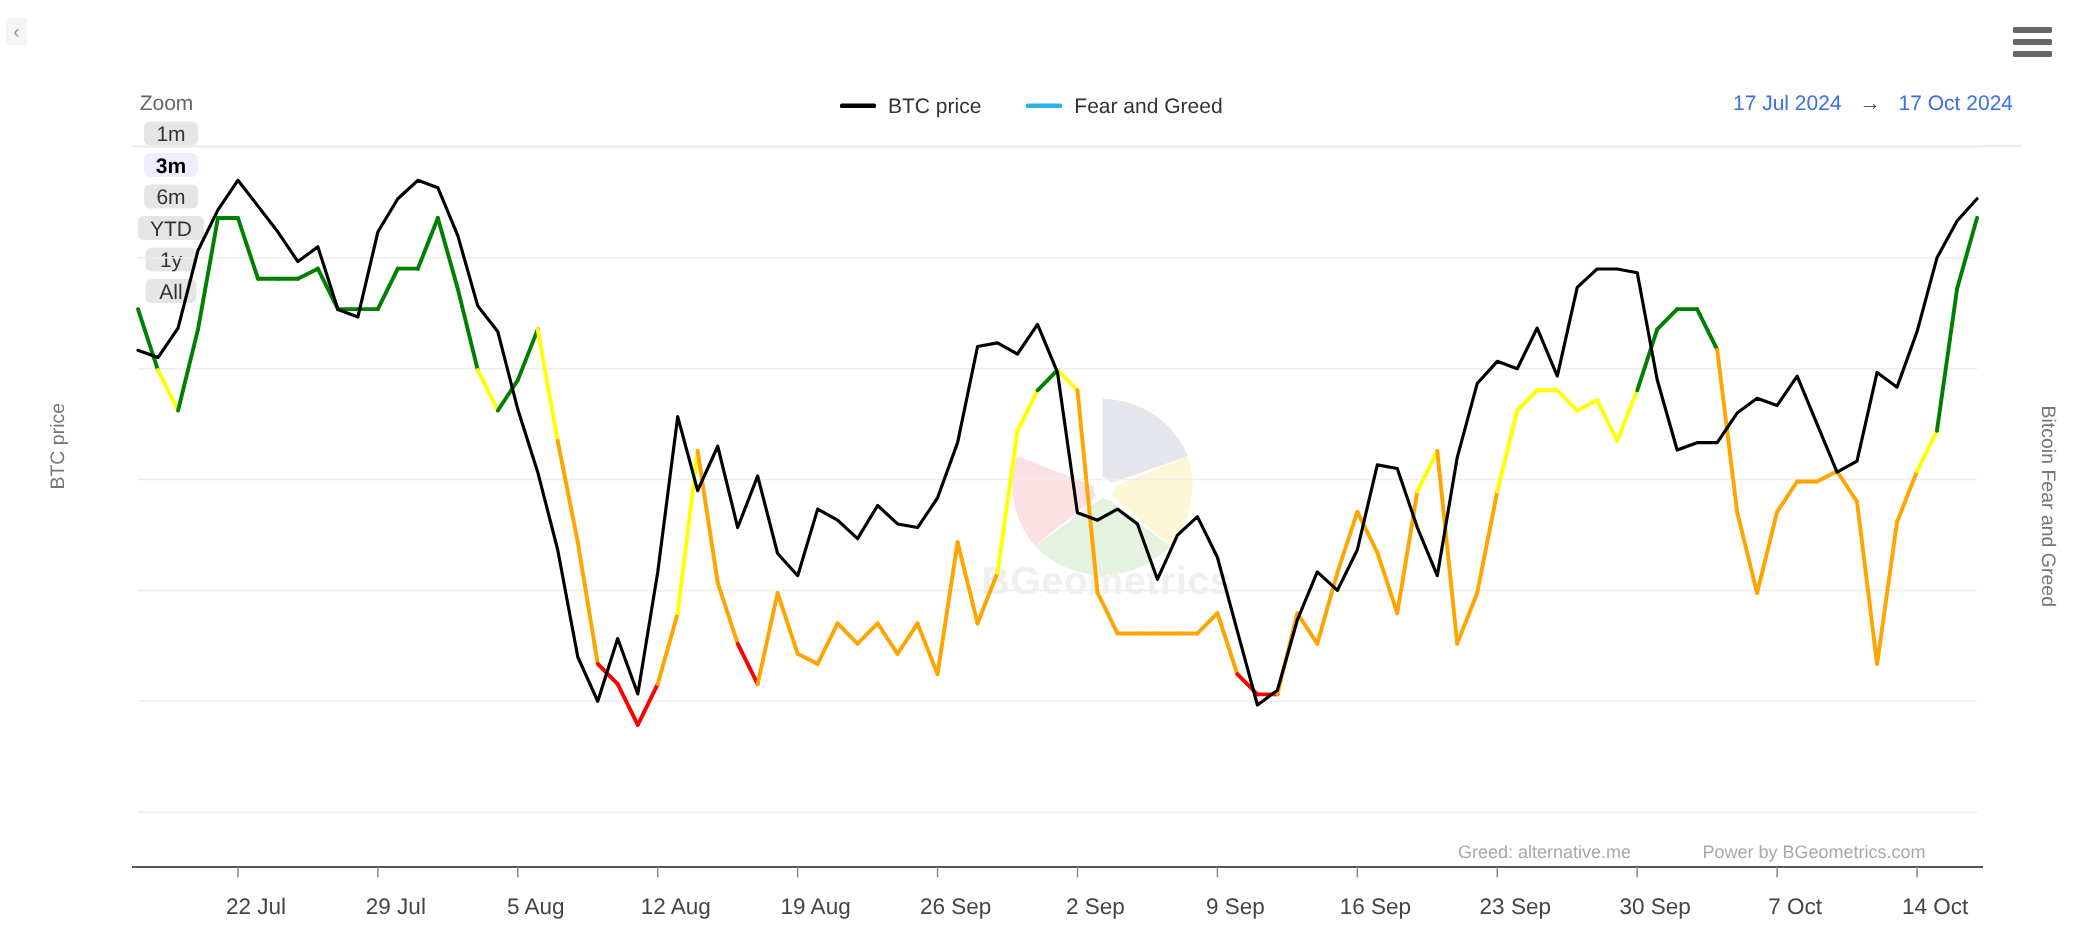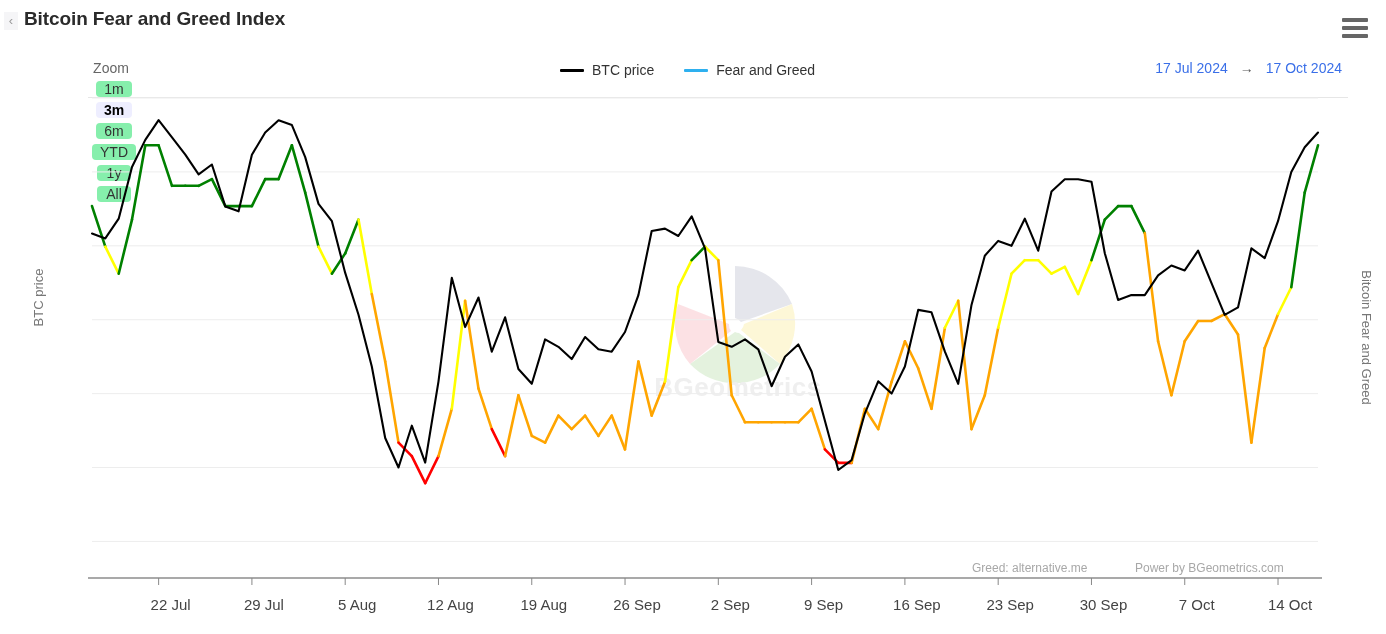--- a/index.html
+++ b/index.html
@@ -46,21 +46,21 @@
     position: absolute; left: 92px; top: 60px;
     height: 28px;
     display: flex; align-items: center; gap: 5px; flex-direction: column;
   }
   .zoom-label {
     font-size: 14px; color: #666666; margin-right: 6px;
   }
   .zoom-btn {
     min-width: 34px; height: 26px; padding: 0 8px;
     display: flex; align-items: center; justify-content: center;
-    background: #86efac; border-radius: 4px;
+    background: #e5e5e5; border-radius: 4px;
     font-size: 14px; color: #333333; cursor: pointer;
     border: none;
     font-family: "Liberation Sans", sans-serif;
   }
   .zoom-btn.selected {
     background: #eeeeff; color: #000000; font-weight: bold;
   }
 
   .legend {
     position: absolute; left: 560px; top: 62px;
@@ -149,21 +149,20 @@
     letter-spacing: 0.5px;
   }
 </style>
 </head>
 <body>
 
 <div id="app">
 
   <div class="back-chevron">‹</div>
 
-  <div class="page-title">Bitcoin Fear and Greed Index</div>
 
   <div class="hamburger">
     <span></span>
     <span></span>
     <span></span>
   </div>
 
   <div class="toolbar">
     <div class="zoom-label">Zoom</div>
     <button class="zoom-btn">1m</button>

